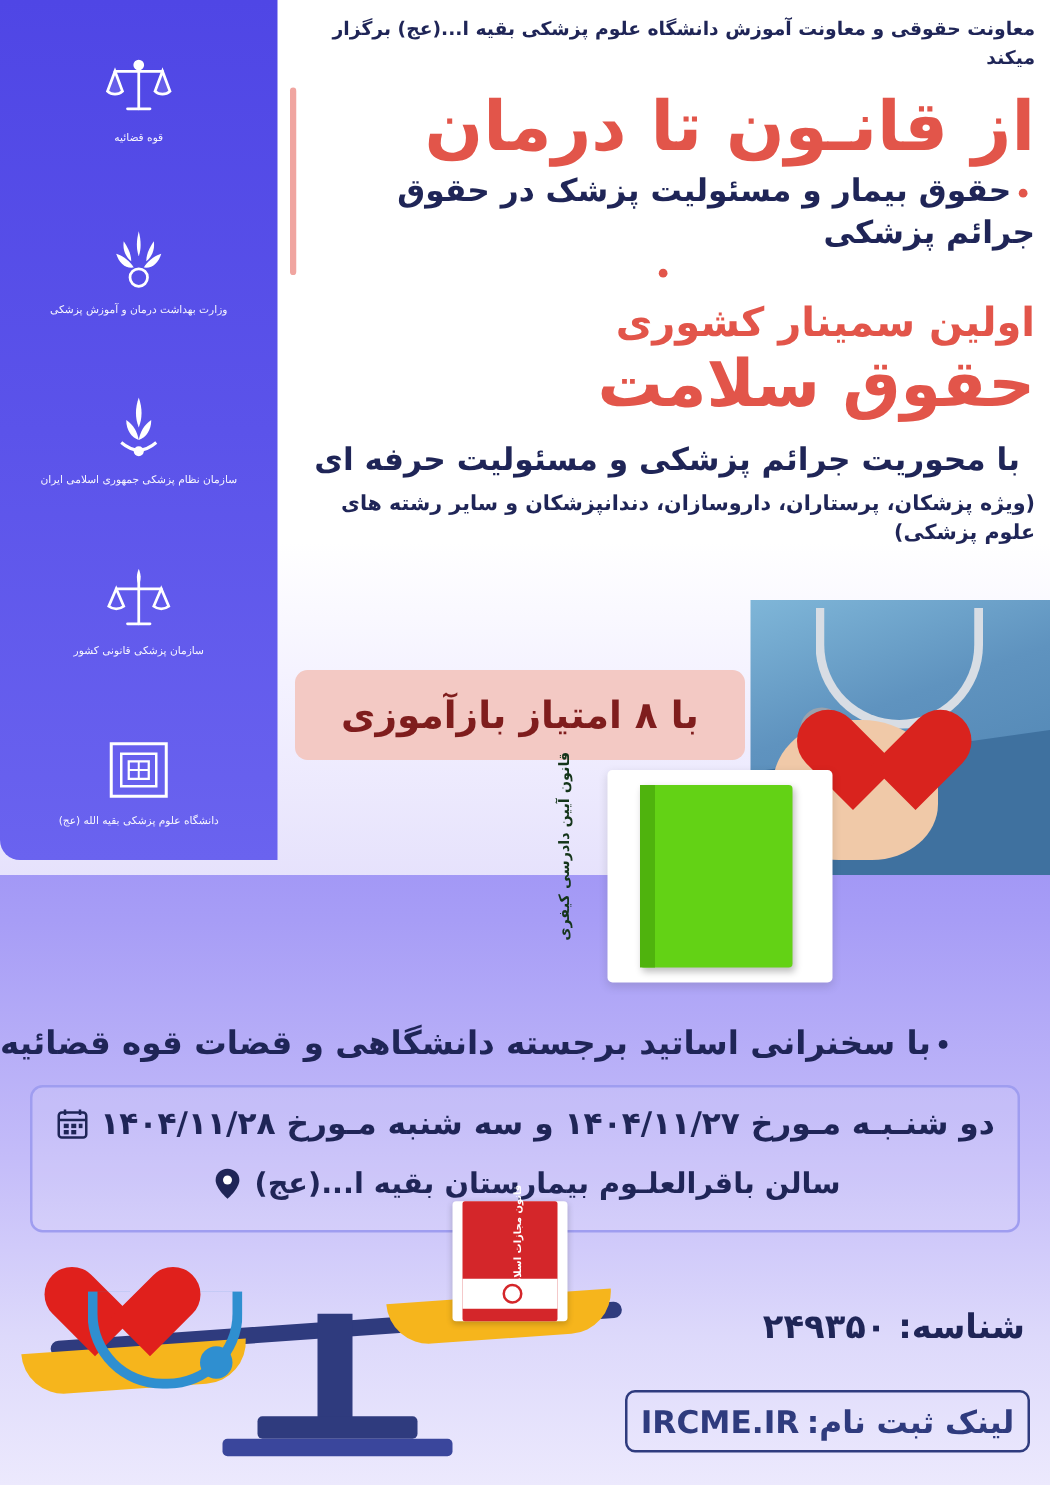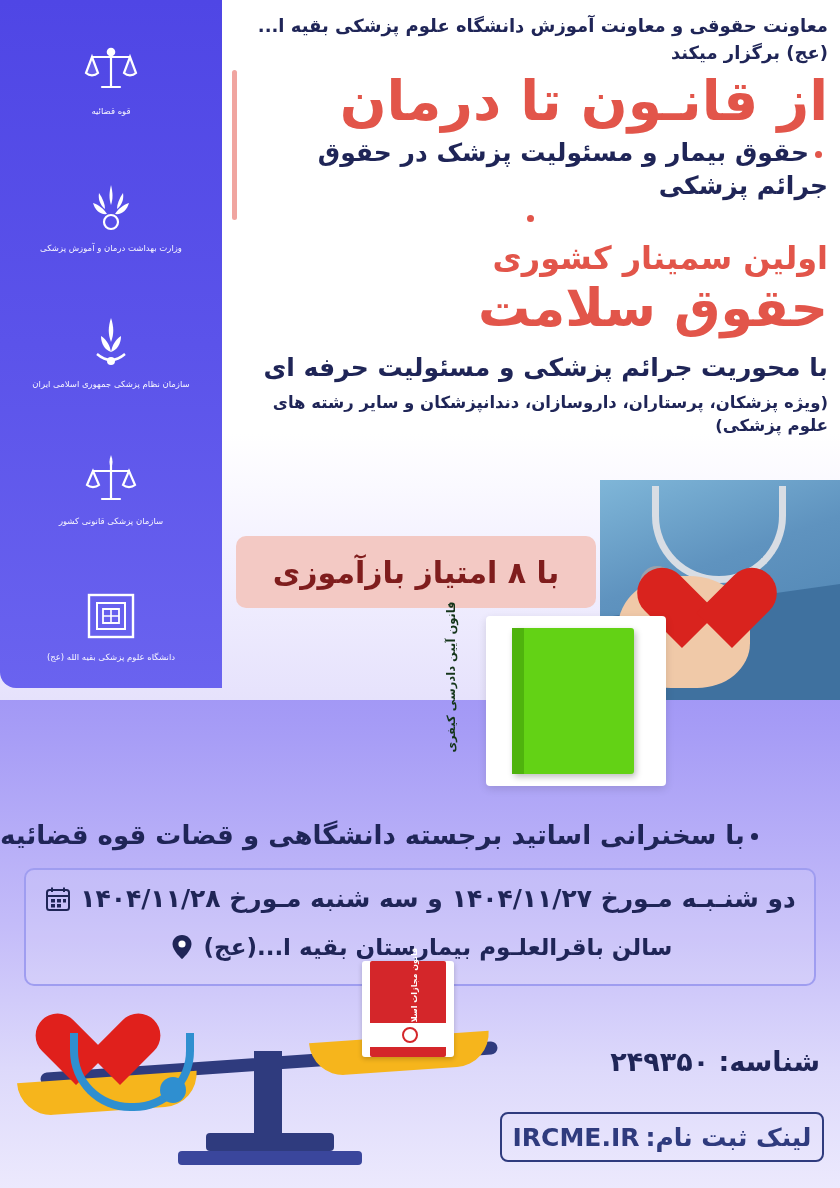--- a/index.html
+++ b/index.html
@@ -39,21 +39,21 @@
     width:60px;height:62px;display:flex;align-items:center;justify-content:center;
   }
   .logo-mark svg{display:block;}
   .logo-caption{
     font-size:8.5px;line-height:1.25;text-align:center;color:#ffffff;
     margin-top:5px;max-width:160px;opacity:.95;letter-spacing:0;
   }
   
   .header-line{
     position:absolute;left:232px;top:12px;width:596px;
-    text-align:right;color:#1f2557;font-size:18px;font-weight:bold;
+    text-align:right;color:#1f2557;font-size:15px;font-weight:bold;
     line-height:1.5;
   }
   
   .side-bar{
     position:absolute;left:0;top:0;width:5px;height:150px;background:#f0a5a0;border-radius:3px;
   }
   .title-block{
     position:absolute;left:232px;top:70px;width:596px;text-align:right;
   }
   .t1{
@@ -69,21 +69,21 @@
   }
   .t3{
     color:#e2554a;font-size:32px;font-weight:bold;line-height:1.12;margin:14px 0 0 0;
     text-shadow:2px 2px 0 rgba(255,255,255,.9);
   }
   .t4{
     color:#e2554a;font-size:52px;font-weight:bold;line-height:1.12;margin:2px 0 0 0;
     text-shadow:2px 2px 0 rgba(255,255,255,.9);
   }
   .t5{
-    color:#1f2557;font-size:25px;font-weight:bold;line-height:1.35;margin:14px 0 0 0;
+    color:#1f2557;font-size:25px;font-weight:bold;line-height:1.35;margin:14px 12px 0 0;
   }
   .t6{
     color:#1f2557;font-size:16.5px;font-weight:bold;line-height:1.4;margin:6px 0 0 0;
   }
   
   .credit-badge{
     position:absolute;left:236px;top:536px;width:360px;height:72px;
     background:#f3c9c4;border-radius:10px;
     display:flex;align-items:center;justify-content:center;
     color:#7f1d1d;font-size:30px;font-weight:bold;

